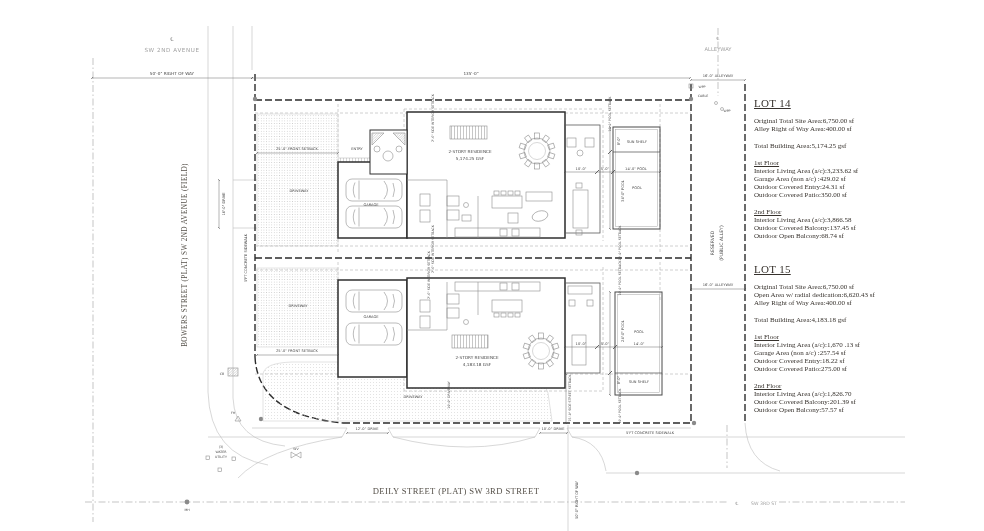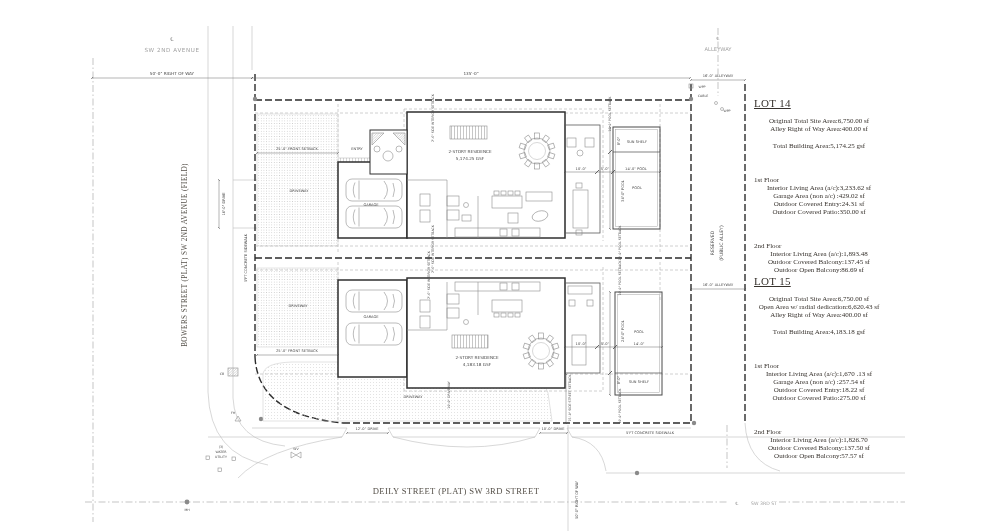--- a/index.html
+++ b/index.html
@@ -15,25 +15,25 @@
   .t5{font-size:5.2px;}
   .t55{font-size:5.6px;letter-spacing:.6px;}
   .tg{fill:#a2a2a2;}
   .serif{font-family:"Liberation Serif",serif;fill:#555049;}
   .bowers{font-size:7.2px;letter-spacing:.4px;}
   .deily{font-size:8.6px;letter-spacing:.4px;}
   
   .panel{position:absolute;width:130px;font-family:"Liberation Serif",serif;color:#37322d;
          font-size:7px;line-height:8px;}
   .panel .title{font-size:11px;text-decoration:underline;margin-bottom:10px;letter-spacing:.3px;}
-  .trow{display:flex;justify-content:center;white-space:nowrap;}
-  .sect{margin-top:26px;}
+  .trow{display:flex;justify-content:flex-start;white-space:nowrap;}
+  .sect{text-decoration:underline;margin-top:9px;}
   .gap{height:9px;}
   #lot14-panel{left:754px;top:99px;}
-  #lot15-panel{left:754px;top:277px;}
+  #lot15-panel{left:754px;top:265px;}
 </style>
 </head>
 <body>
 
 <div class="canvas">
 
 <svg width="984" height="531" viewBox="0 0 984 531">
   <defs>
     <pattern id="dots" width="2.6" height="2.6" patternUnits="userSpaceOnUse">
       <circle cx="1.3" cy="1.3" r="0.42" fill="#a8a8a8"></circle>
@@ -368,29 +368,29 @@
     <span>Outdoor Covered Entry:</span>
     <span>24.31 sf</span>
   </div>
   <div class="trow">
     <span>Outdoor Covered Patio:</span>
     <span>350.00 sf</span>
   </div>
   <div class="sect">2nd Floor</div>
   <div class="trow">
     <span>Interior Living Area (a/c):</span>
-    <span>1,893.48</span>
+    <span>3,866.58</span>
   </div>
   <div class="trow">
     <span>Outdoor Covered Balcony:</span>
     <span>137.45 sf</span>
   </div>
   <div class="trow">
     <span>Outdoor Open Balcony:</span>
-    <span>86.69 sf</span>
+    <span>68.74 sf</span>
   </div>
 </div>
 
 <div class="panel" id="lot15-panel">
   <div class="title">LOT 15</div>
   <div class="trow">
     <span>Original Total Site Area:</span>
     <span>6,750.00 sf</span>
   </div>
   <div class="trow">
@@ -423,21 +423,21 @@
     <span>Outdoor Covered Patio:</span>
     <span>275.00 sf</span>
   </div>
   <div class="sect">2nd Floor</div>
   <div class="trow">
     <span>Interior Living Area (a/c):</span>
     <span>1,826.70</span>
   </div>
   <div class="trow">
     <span>Outdoor Covered Balcony:</span>
-    <span>137.50 sf</span>
+    <span>201.39 sf</span>
   </div>
   <div class="trow">
     <span>Outdoor Open Balcony:</span>
     <span>57.57 sf</span>
   </div>
 </div>
 
 </div>
 
 </body></html>

